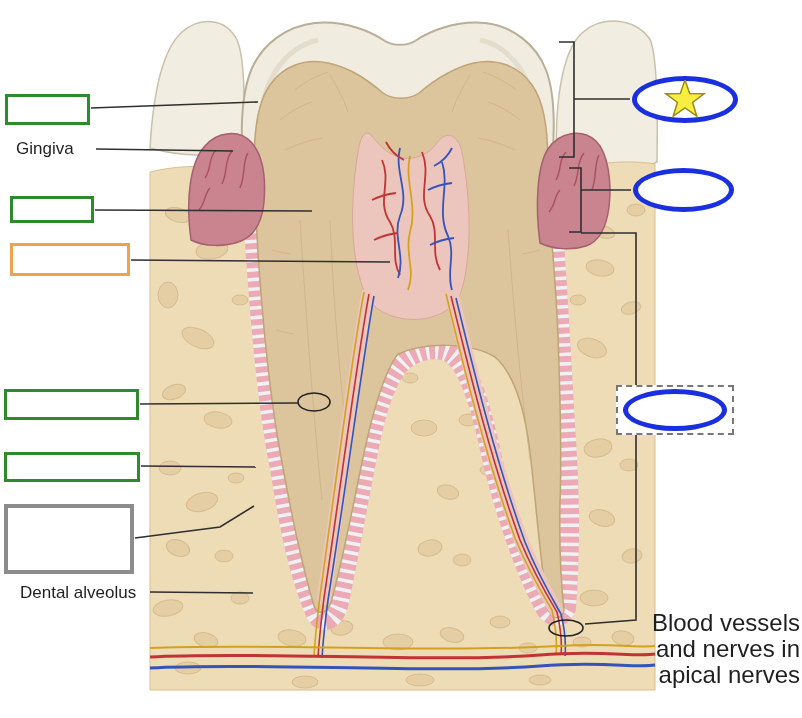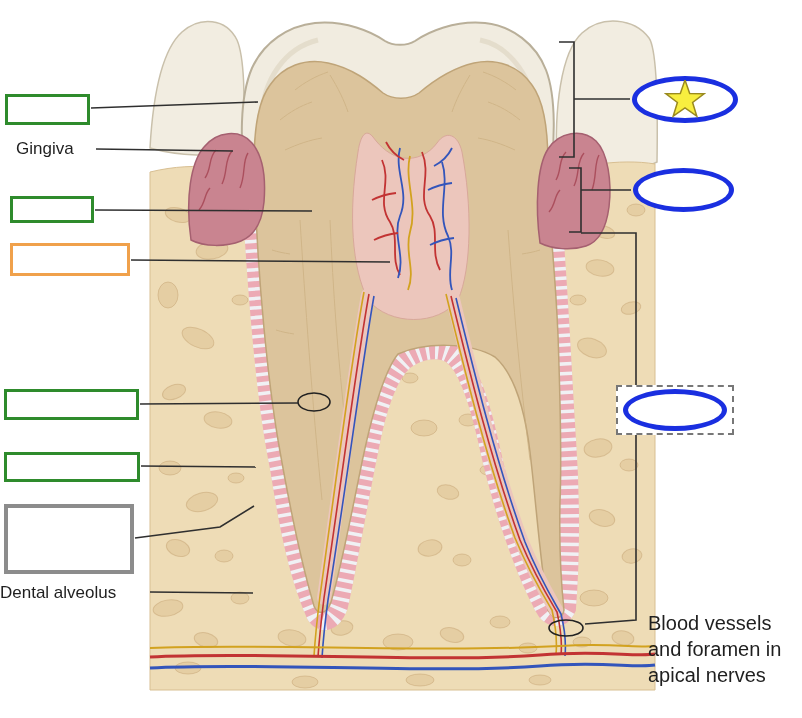--- a/index.html
+++ b/index.html
@@ -8,21 +8,21 @@
   #illustration{position:absolute;left:0;top:0;}
   .box{position:absolute;background:#fff;box-sizing:border-box;}
   .box-green{border:3px solid #2e8b2c;}
   .box-orange{border:3px solid #f0a14b;}
   .box-gray{border:4px solid #8c8c8c;}
   .ellipse{position:absolute;border:5px solid #1a2fe0;border-radius:50%;background:#fff;
            box-sizing:border-box;display:flex;align-items:center;justify-content:center;}
   .dashedbox{position:absolute;border:2px dashed #777;background:#fff;box-sizing:border-box;
              display:flex;align-items:center;justify-content:center;}
   .lbl{position:absolute;font-size:17px;line-height:20px;}
-  .lbl-multi{position:absolute;font-size:20px;line-height:26px;}
+  .lbl-multi{position:absolute;font-size:24px;line-height:26px;text-align:right;}
 </style>
 </head>
 <body>
 
 <div id="stage">
 
   <svg id="illustration" width="802" height="718" viewBox="0 0 802 718">
 
     <g>
       <path d="M150,148 C153,95 162,50 182,32 C200,16 226,18 237,40 C244,56 246,100 242,150 C215,158 178,156 150,148 Z" fill="#f2ede1" stroke="#c9c0ab" stroke-width="1.5"></path>
@@ -177,31 +177,31 @@
     </g>
   </svg>
 
   <div class="box box-green" style="left:5px;top:94px;width:85px;height:31px;"></div>
   <div class="lbl" style="left:16px;top:139px;">Gingiva</div>
   <div class="box box-green" style="left:10px;top:196px;width:84px;height:27px;"></div>
   <div class="box box-orange" style="left:10px;top:243px;width:120px;height:33px;"></div>
   <div class="box box-green" style="left:4px;top:389px;width:135px;height:31px;"></div>
   <div class="box box-green" style="left:4px;top:452px;width:136px;height:30px;"></div>
   <div class="box box-gray" style="left:4px;top:504px;width:130px;height:70px;"></div>
-  <div class="lbl" style="left:0;top:583px;">Dental alveolus</div>
+  <div class="lbl" style="left:20px;top:583px;">Dental alveolus</div>
 
   <div class="ellipse" style="left:632px;top:76px;width:106px;height:47px;">
     <svg width="42" height="40" viewBox="0 0 42 40">
       <polygon points="21,0 25.7,13.5 40,13.8 28.6,22.5 32.8,36.2 21,28 9.2,36.2 13.4,22.5 2,13.8 16.3,13.5" fill="#f8ee3f" stroke="#9a8a20" stroke-width="1.5"></polygon>
     </svg>
   </div>
   <div class="ellipse" style="left:633px;top:168px;width:101px;height:44px;"></div>
   <div class="dashedbox" style="left:616px;top:385px;width:118px;height:50px;">
     <div class="ellipse" style="position:relative;width:104px;height:42px;"></div>
   </div>
 
   <div class="lbl-multi" style="left:648px;top:610px;width:152px;">
     <div>Blood vessels</div>
-    <div>and foramen in</div>
+    <div>and nerves in</div>
     <div>apical nerves</div>
   </div>
 
 </div>
 
 </body></html>

